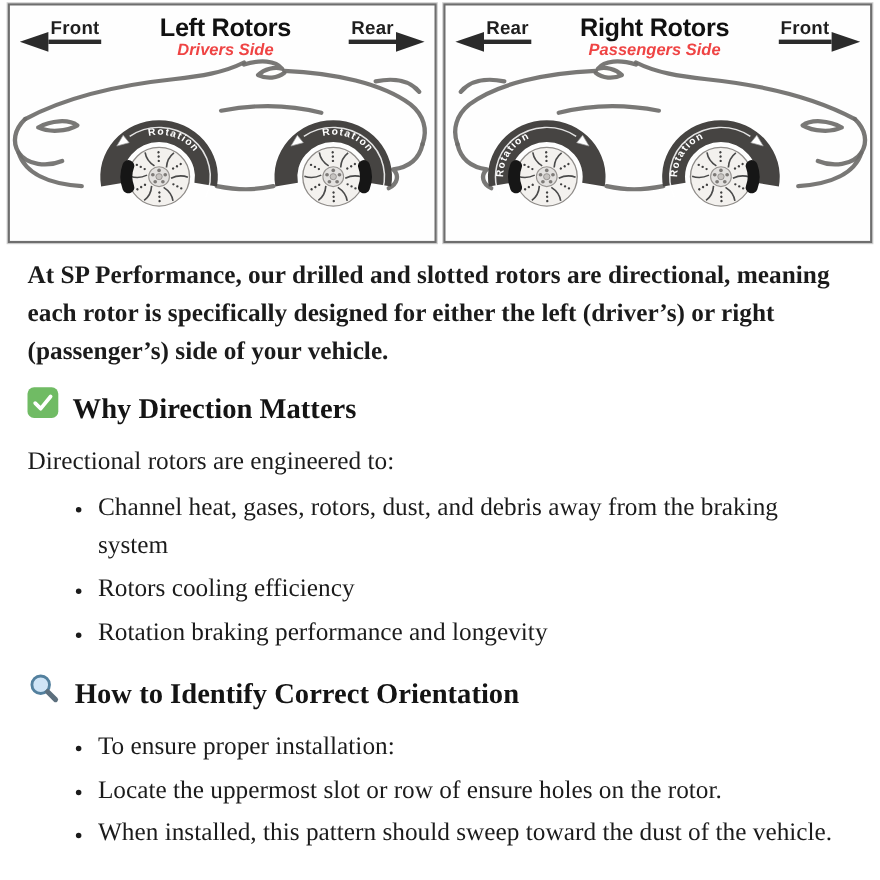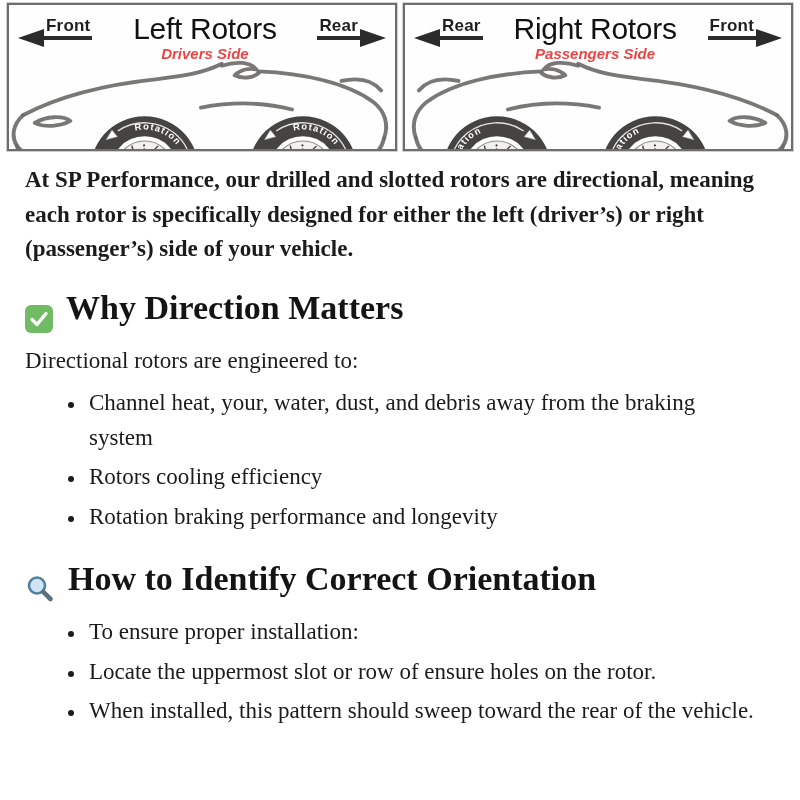--- a/index.html
+++ b/index.html
@@ -5,34 +5,34 @@
   html,body{margin:0;padding:0;}
   body{
     width:800px;height:800px;overflow:hidden;background:#ffffff;
     font-family:"Liberation Serif",serif;color:#1b1b1b;
   }
 
   
   .diagram{display:flex;gap:6px;padding:3px 7px 0 7px;box-sizing:border-box;}
   .panel{
     flex:1;border:2px solid #6e6e6e;box-shadow:0 0 0 1px #cfcfcf;
-    background:#fefefe;height:148px;box-sizing:border-box;
+    background:#fefefe;height:218px;box-sizing:border-box;
     font-family:"Liberation Sans",sans-serif;position:relative;overflow:hidden;
   }
   .panel-header{display:flex;align-items:flex-start;padding:7px 9px 0 9px;}
   .dir{display:flex;align-items:flex-end;margin-top:5px;}
   .dir .lbl{
     font-weight:700;font-size:17px;color:#1f1f1f;line-height:1;
     border-bottom:4px solid #2b2b2b;padding:0 2px 2px 2px;letter-spacing:.2px;
   }
   .tri{width:0;height:0;border-top:9px solid transparent;border-bottom:9px solid transparent;}
   .tri.left{border-right:26px solid #2b2b2b;margin-bottom:-7px;}
   .tri.right{border-left:26px solid #2b2b2b;margin-bottom:-7px;}
   .titlebox{flex:1;text-align:center;line-height:1.02;margin-top:2px;}
-  .title{font-size:30px;font-weight:400;color:#111;letter-spacing:-.3px;}
+  .title{font-size:23px;font-weight:700;color:#111;letter-spacing:-.3px;}
   .subtitle{font-size:15px;font-weight:700;font-style:italic;color:#ef4444;margin-top:1px;}
   .car-svg{display:block;width:100%;height:160px;margin-top:-1px;}
 
   
   .sketch{fill:none;stroke:#6e6c6a;stroke-width:4;stroke-linecap:round;stroke-linejoin:round;opacity:.92;}
   .arch{fill:#464442;stroke:none;}
   .disc{fill:#f3f1ee;stroke:#8f8c89;stroke-width:1.2;}
   .slot{fill:none;stroke:#4a4a4a;stroke-width:1.5;}
   .hole{fill:#3f3f3f;stroke:none;}
   .hub{fill:#e3e1df;stroke:#979491;stroke-width:1;}
@@ -40,21 +40,21 @@
   .hubcap{fill:#c6c3c0;stroke:#8f8c89;stroke-width:.8;}
   .caliper{fill:none;stroke:#161616;stroke-width:11;stroke-linecap:round;}
   .rotarc{fill:none;stroke:rgba(255,255,255,.85);stroke-width:1.4;}
   .rottext{font-family:"Liberation Sans",sans-serif;font-size:9.5px;font-weight:700;
            fill:#ffffff;letter-spacing:1.2px;}
   .rotarrow{fill:#ffffff;stroke:#9a9a9a;stroke-width:.6;}
 
   
   .article{padding:9px 36px 0 25px;font-size:23px;line-height:1.5;}
   .intro{margin:3px 0 0 0;font-weight:bold;}
-  .sec-heading{display:flex;align-items:flex-end;gap:13px;font-size:34px;margin:15px 0 11px 0;color:#141414;}
+  .sec-heading{display:flex;align-items:flex-start;gap:13px;font-size:26px;margin:15px 0 11px 0;color:#141414;}
   .sec-heading.bold{font-weight:700;}
   .sec-heading.normal{font-weight:700;margin-top:19px;}
   .lead{margin:0 0 6px 0;}
   ul.blist{margin:8px 0 10px 0;padding-left:61px;}
   ul.blist li{margin-bottom:5px;padding-left:3px;}
   ul.blist li::marker{font-size:.85em;}
 
   
   .check-emoji{
     width:28px;height:28px;border-radius:6px;background:#70bb64;
@@ -197,34 +197,34 @@
       <svg width="28" height="28" viewBox="0 0 28 28">
         <polyline points="7,14.5 12,19.5 21,8.5" fill="none" stroke="#ffffff" stroke-width="3.4" stroke-linecap="round" stroke-linejoin="round"></polyline>
       </svg>
     </span>
     <span>Why Direction Matters</span>
   </div>
 
   <p class="lead">Directional rotors are engineered to:</p>
 
   <ul class="blist">
-    <li>Channel heat, your, water, dust, and debris away from the braking system</li>
+    <li>Channel heat, gases, rotors, dust, and debris away from the braking system</li>
     <li>Rotors cooling efficiency</li>
     <li>Rotation braking performance and longevity</li>
   </ul>
 
   <div class="sec-heading normal">
     <span class="mag-emoji">
       <svg width="30" height="30" viewBox="0 0 30 30">
         <circle cx="12" cy="11.5" r="8" fill="#cfe4f6" stroke="#53809e" stroke-width="2.6"></circle>
         <line x1="18.3" y1="17.8" x2="25.5" y2="25" stroke="#5c6f7d" stroke-width="4.6" stroke-linecap="round"></line>
       </svg>
     </span>
     <span>How to Identify Correct Orientation</span>
   </div>
 
   <ul class="blist">
     <li>To ensure proper installation:</li>
     <li>Locate the uppermost slot or row of ensure holes on the rotor.</li>
-    <li>When installed, this pattern should sweep toward the rear of the vehicle.</li>
+    <li>When installed, this pattern should sweep toward the dust of the vehicle.</li>
   </ul>
 
 </div>
 
 </body></html>

